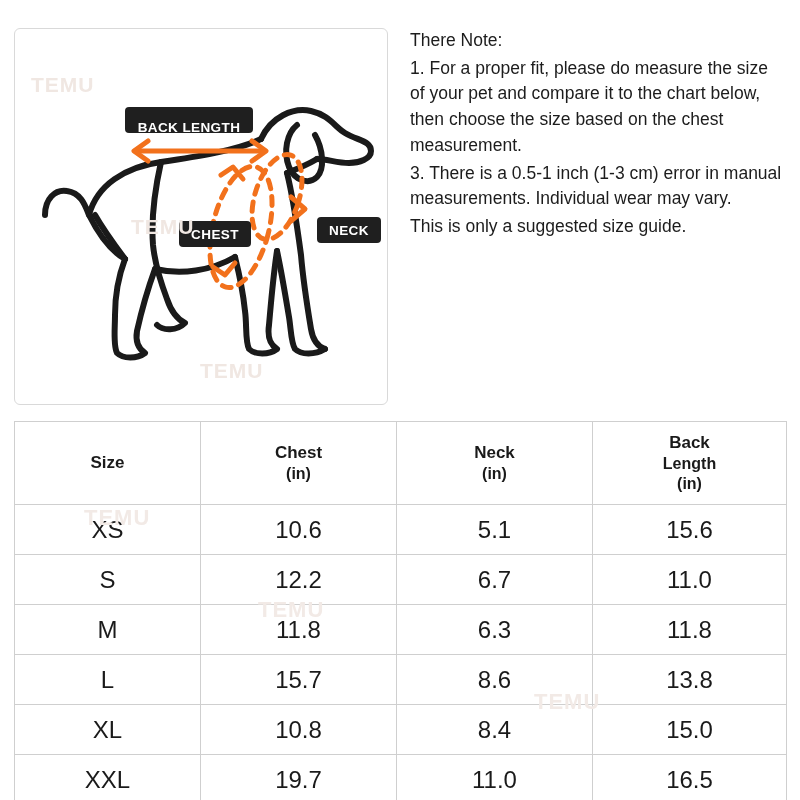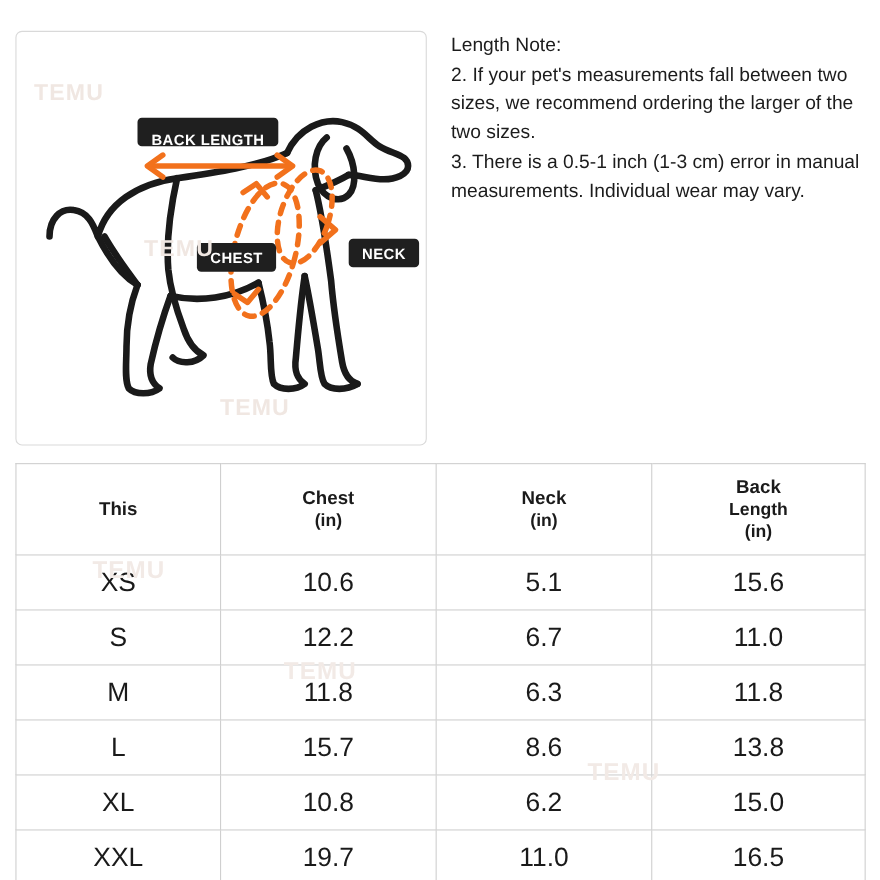--- a/index.html
+++ b/index.html
@@ -199,43 +199,44 @@
           <rect x="302" y="188" width="64" height="26" rx="4" fill="#1f1f1f"></rect>
         </g>
       </svg>
 
       <div style="position:absolute; left:110px; top:78px; width:128px; height:40px; display:flex; align-items:center; justify-content:center; color:#fff; font-size:13.5px; font-weight:700; letter-spacing:0.4px;">BACK LENGTH</div>
       <div style="position:absolute; left:164px; top:192px; width:72px; height:26px; display:flex; align-items:center; justify-content:center; color:#fff; font-size:13.5px; font-weight:700; letter-spacing:0.4px;">CHEST</div>
       <div style="position:absolute; left:302px; top:188px; width:64px; height:26px; display:flex; align-items:center; justify-content:center; color:#fff; font-size:13.5px; font-weight:700; letter-spacing:0.4px;">NECK</div>
     </div>
 
     <div class="note">
-      <p>Length Note:</p>
-      <p>2. If your pet's measurements fall between two sizes, we recommend ordering the larger of the two sizes.</p>
+      <p>There Note:</p>
+      <p>1. For a proper fit, please do measure the size of your pet and compare it to the chart below, then choose the size based on the chest measurement.</p>
       <p>3. There is a 0.5-1 inch (1-3 cm) error in manual measurements. Individual wear may vary.</p>
+      <p>This is only a suggested size guide.</p>
     </div>
   </div>
 
   <div class="table-wrap">
 
     <span class="tbl-wm" style="left:70px; top:84px;">TEMU</span>
     <span class="tbl-wm" style="left:244px; top:176px;">TEMU</span>
     <span class="tbl-wm" style="left:520px; top:268px;">TEMU</span>
 
     <table class="size-table">
       <colgroup>
         <col class="col-size">
           <col class="col-chest">
           <col class="col-neck">
           <col class="col-back">
       </colgroup>
       <thead>
         <tr>
           <th>
-            <span>This</span>
+            <span>Size</span>
           </th>
           <th>
             <span>Chest</span>
             <span class="th-sub">(in)</span>
           </th>
           <th>
             <span>Neck</span>
             <span class="th-sub">(in)</span>
           </th>
           <th>
@@ -266,21 +267,21 @@
         </tr>
         <tr>
           <td>L</td>
           <td>15.7</td>
           <td>8.6</td>
           <td>13.8</td>
         </tr>
         <tr>
           <td>XL</td>
           <td>10.8</td>
-          <td>6.2</td>
+          <td>8.4</td>
           <td>15.0</td>
         </tr>
         <tr>
           <td>XXL</td>
           <td>19.7</td>
           <td>11.0</td>
           <td>16.5</td>
         </tr>
       </tbody>
     </table>

